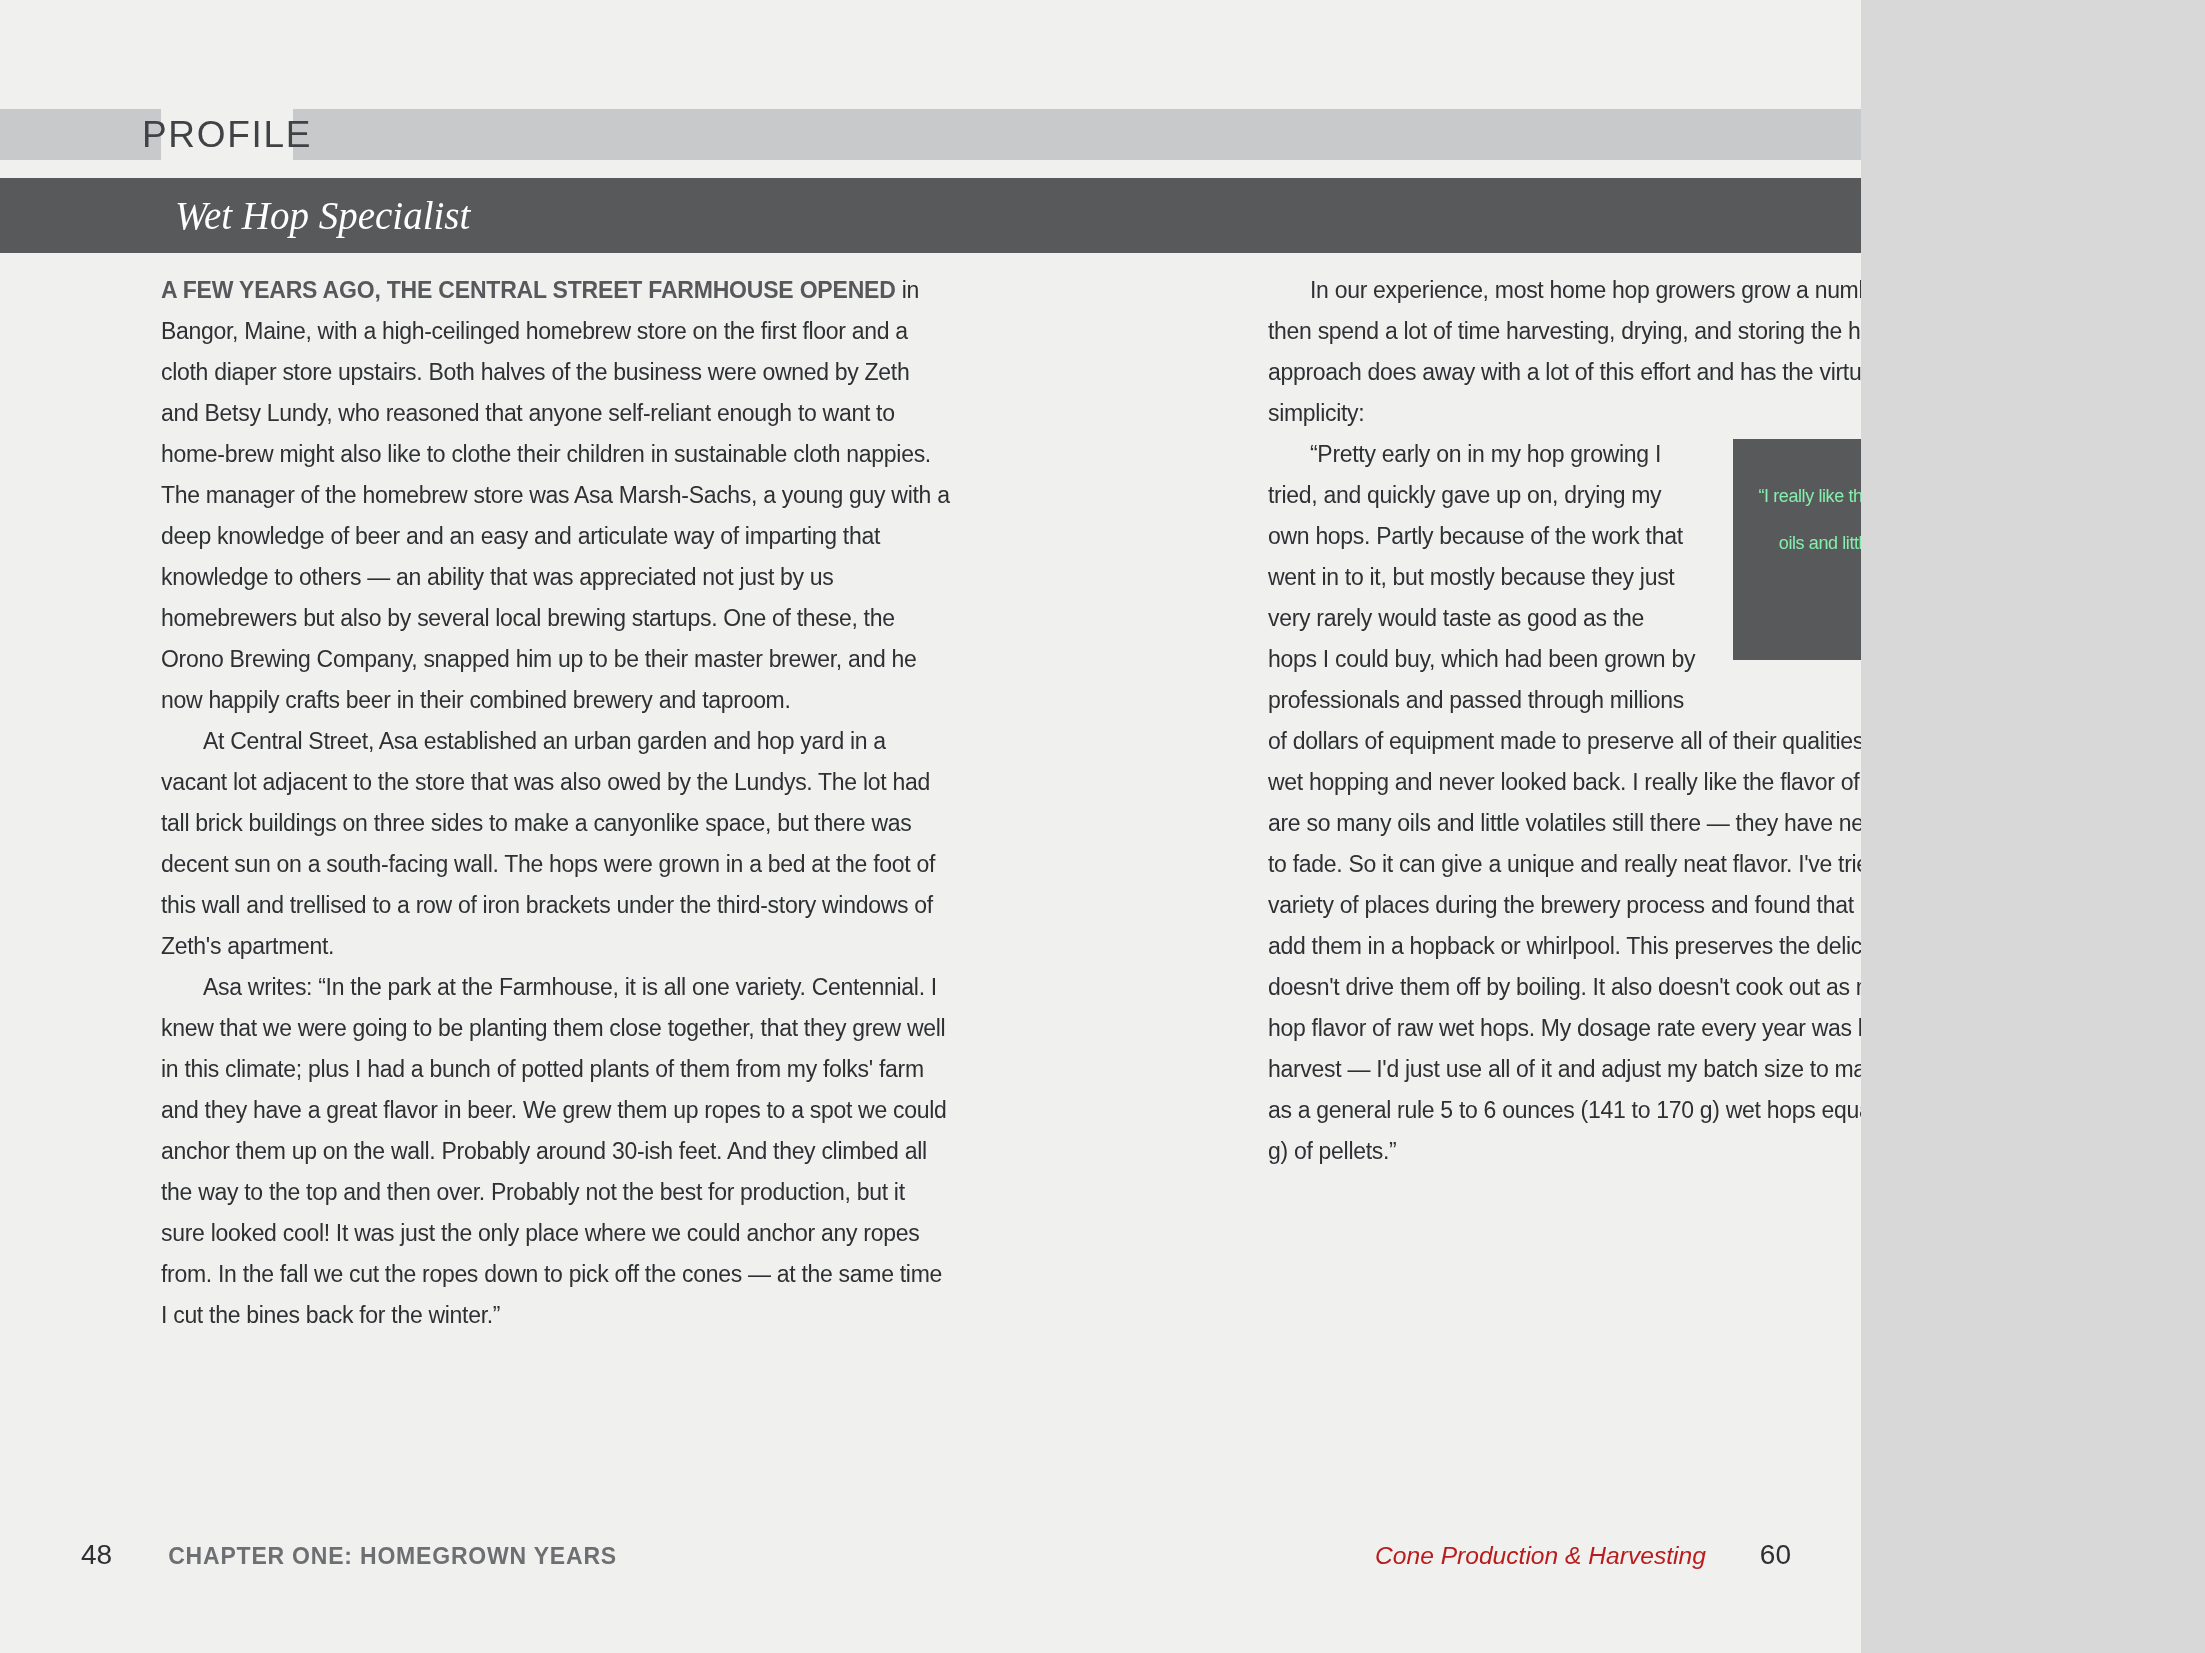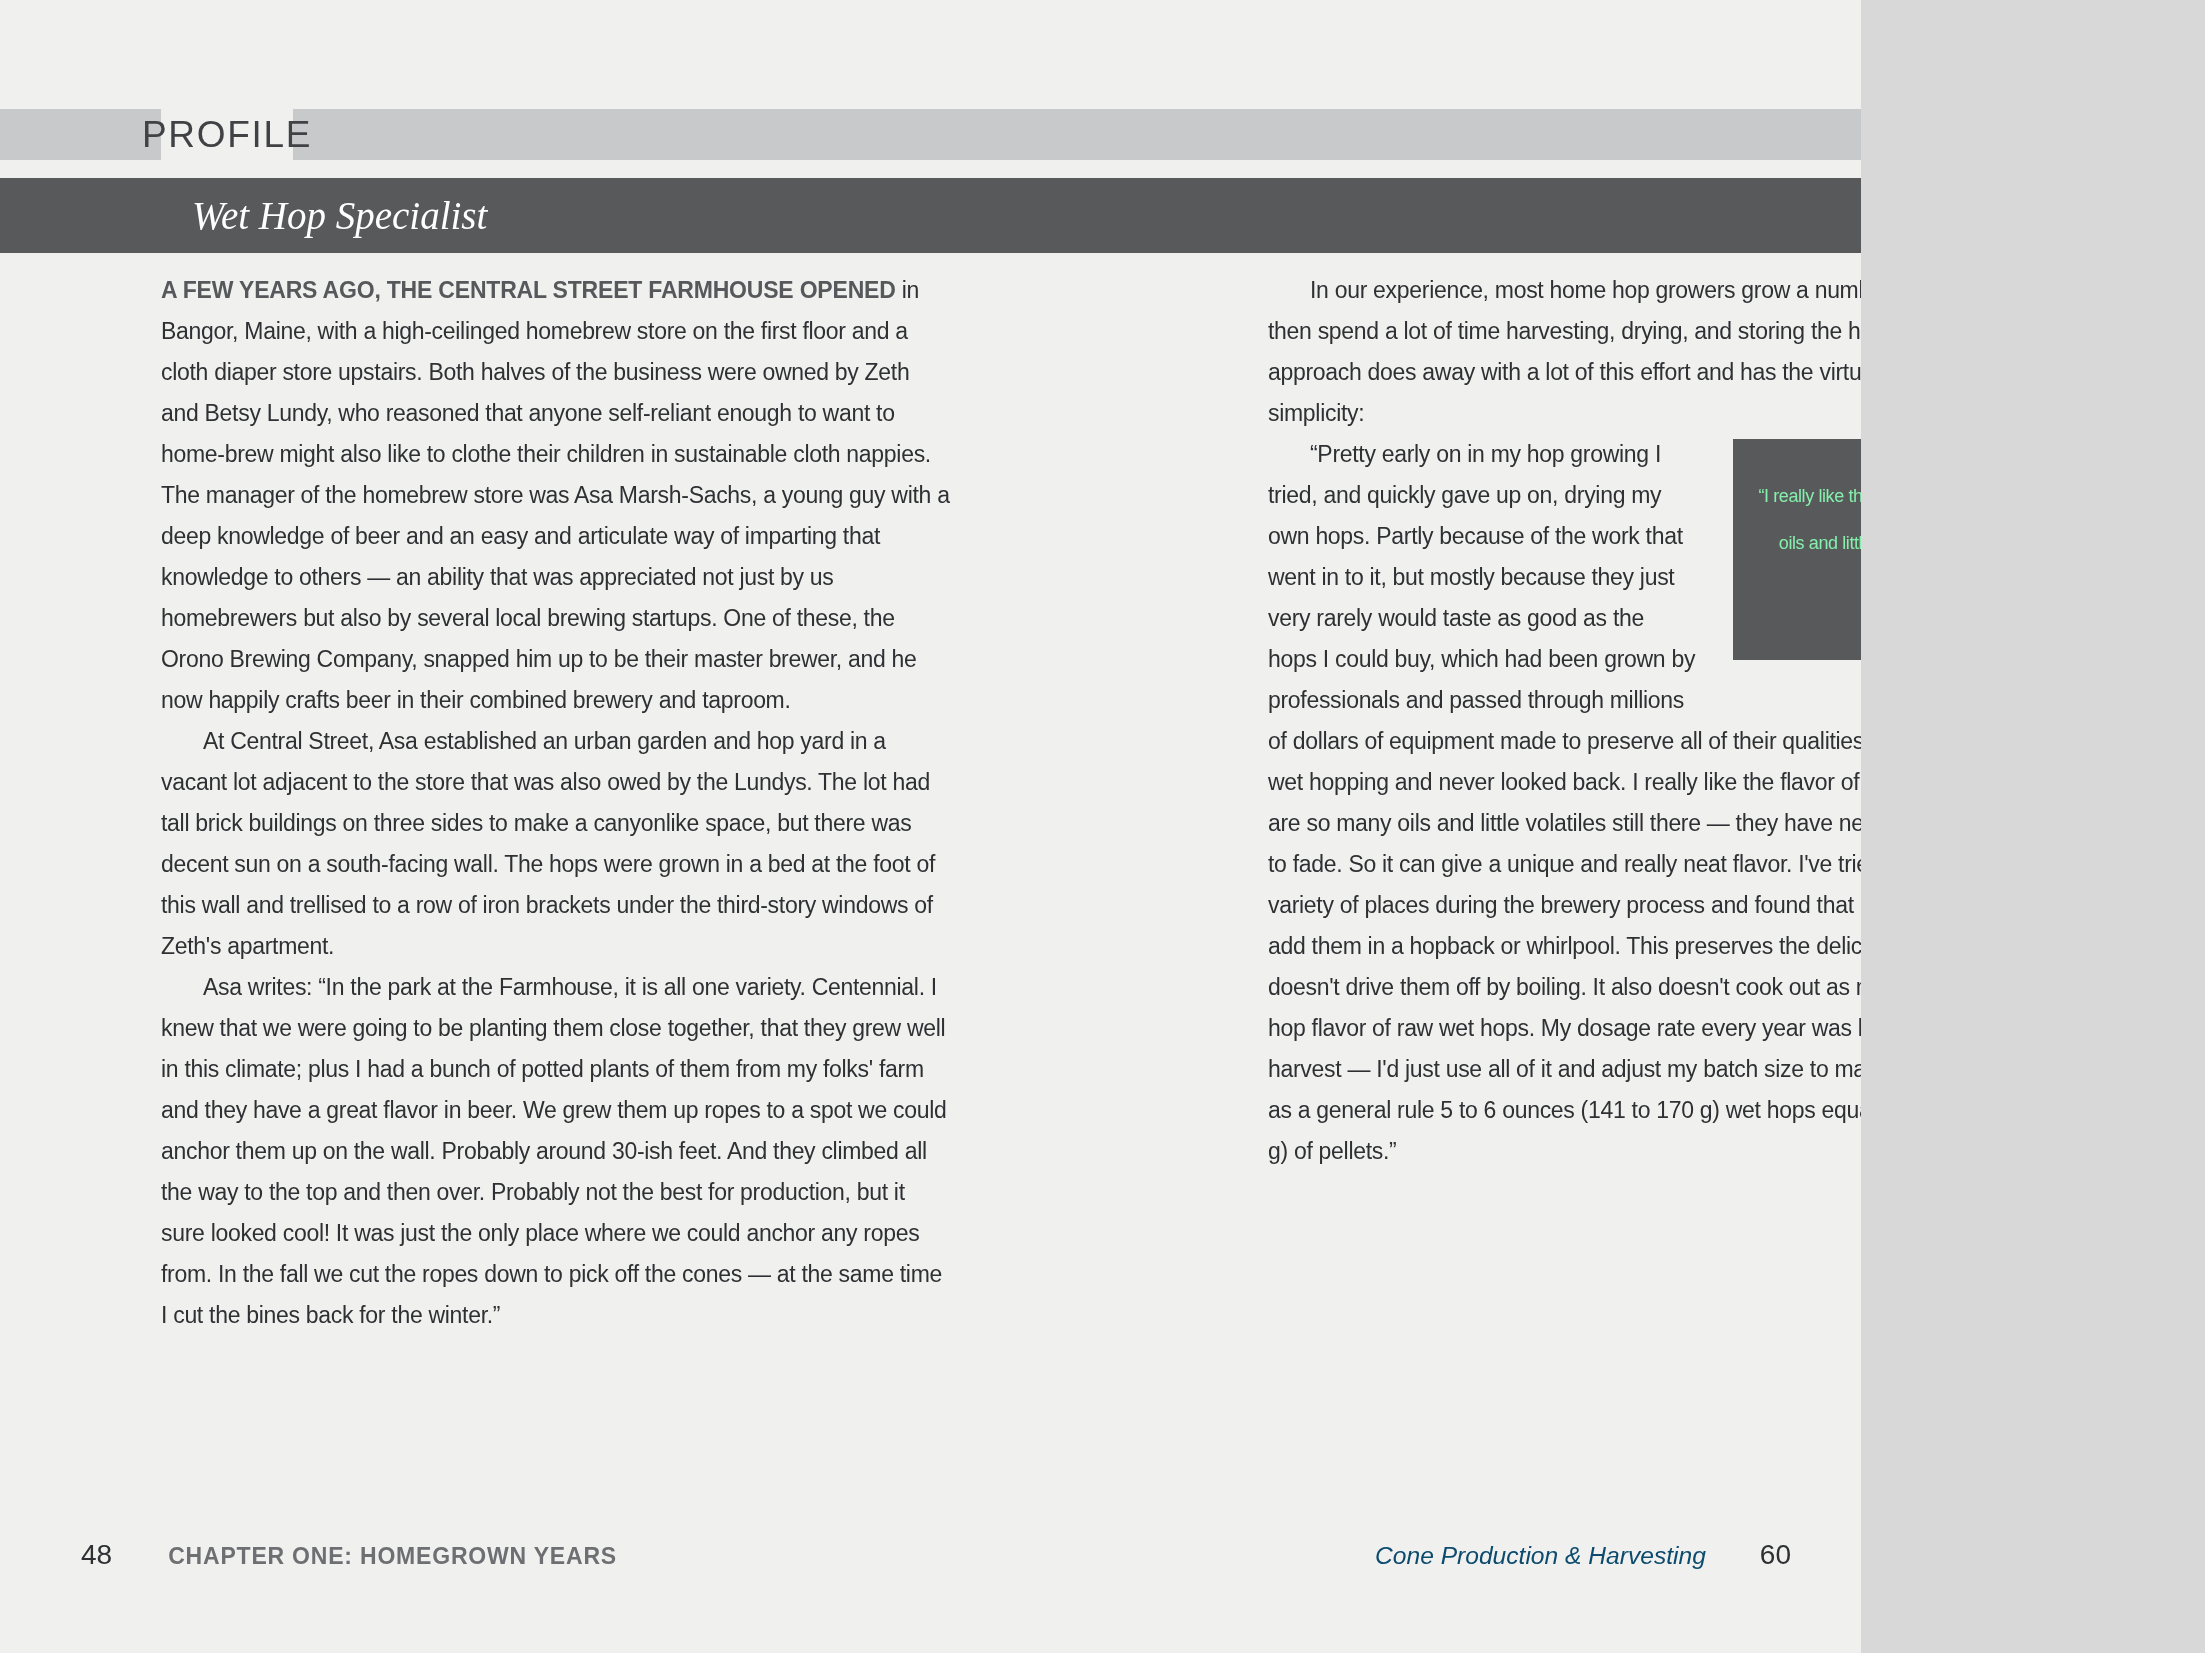--- a/index.html
+++ b/index.html
@@ -17,21 +17,21 @@
   }
   .kicker-label { font-size:37px; letter-spacing:1.7px; color:#414245; white-space:nowrap; }
 
   
   .title-band {
     position:absolute; top:178px; left:0; width:2205px; height:75px;
     background:#58595b; display:flex; align-items:center;
     padding-left:161px; box-sizing:border-box; color:#ffffff;
   }
   .title-name { font-family:"Liberation Serif", serif; font-weight:bold; font-size:41px; letter-spacing:0.4px; }
-  .title-sub  { font-family:"Liberation Serif", serif; font-style:italic; font-size:39px; margin-left:31px; }
+  .title-sub  { font-family:"Liberation Serif", serif; font-style:italic; font-size:39px; margin-left:14px; }
 
   
   .col { position:absolute; top:270px; font-size:23px; line-height:41px; letter-spacing:-0.3px; color:#2f3033; }
   .col p { margin:0; }
   .col-left  { left:161px;  width:789px; }
   .col-right { left:1268px; width:785px; }
   .indent { text-indent:42px; }
   .lead-in { font-weight:bold; color:#57585b; letter-spacing:-0.2px; }
 
   
@@ -45,21 +45,21 @@
     display:block; color:#86efac; font-size:18px; line-height:47px;
     letter-spacing:-0.4px; padding-left:20.4px; text-indent:-20.4px;
   }
 
   
   .footer { position:absolute; top:1539px; display:flex; align-items:baseline; }
   .footer-left  { left:81px;  gap:56px; }
   .footer-right { right:70px; gap:54px; }
   .pagenum { font-size:28px; color:#2f3033; }
   .chapter { font-size:23px; font-weight:bold; color:#6e6f72; letter-spacing:0.8px; white-space:nowrap; }
-  .section { font-size:24.6px; font-style:italic; color:#0c4a6e; white-space:nowrap; }
+  .section { font-size:24.6px; font-style:italic; color:#b91c1c; white-space:nowrap; }
 </style>
 </head>
 <body>
 
 <div class="page">
 
   <div class="kicker-bar"></div>
   <div class="kicker-box">
     <span class="kicker-label">PROFILE</span>
   </div>

